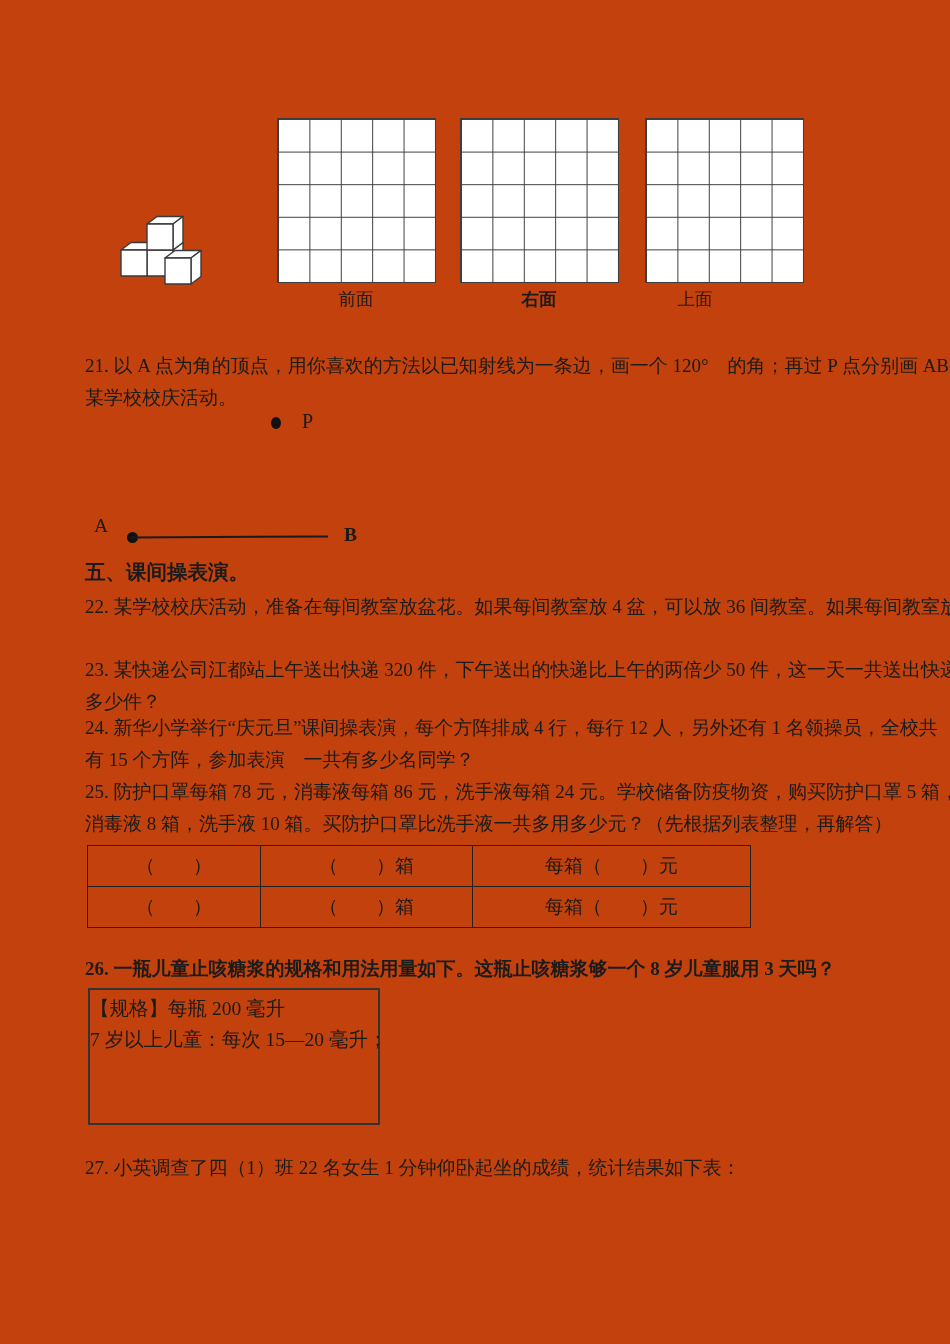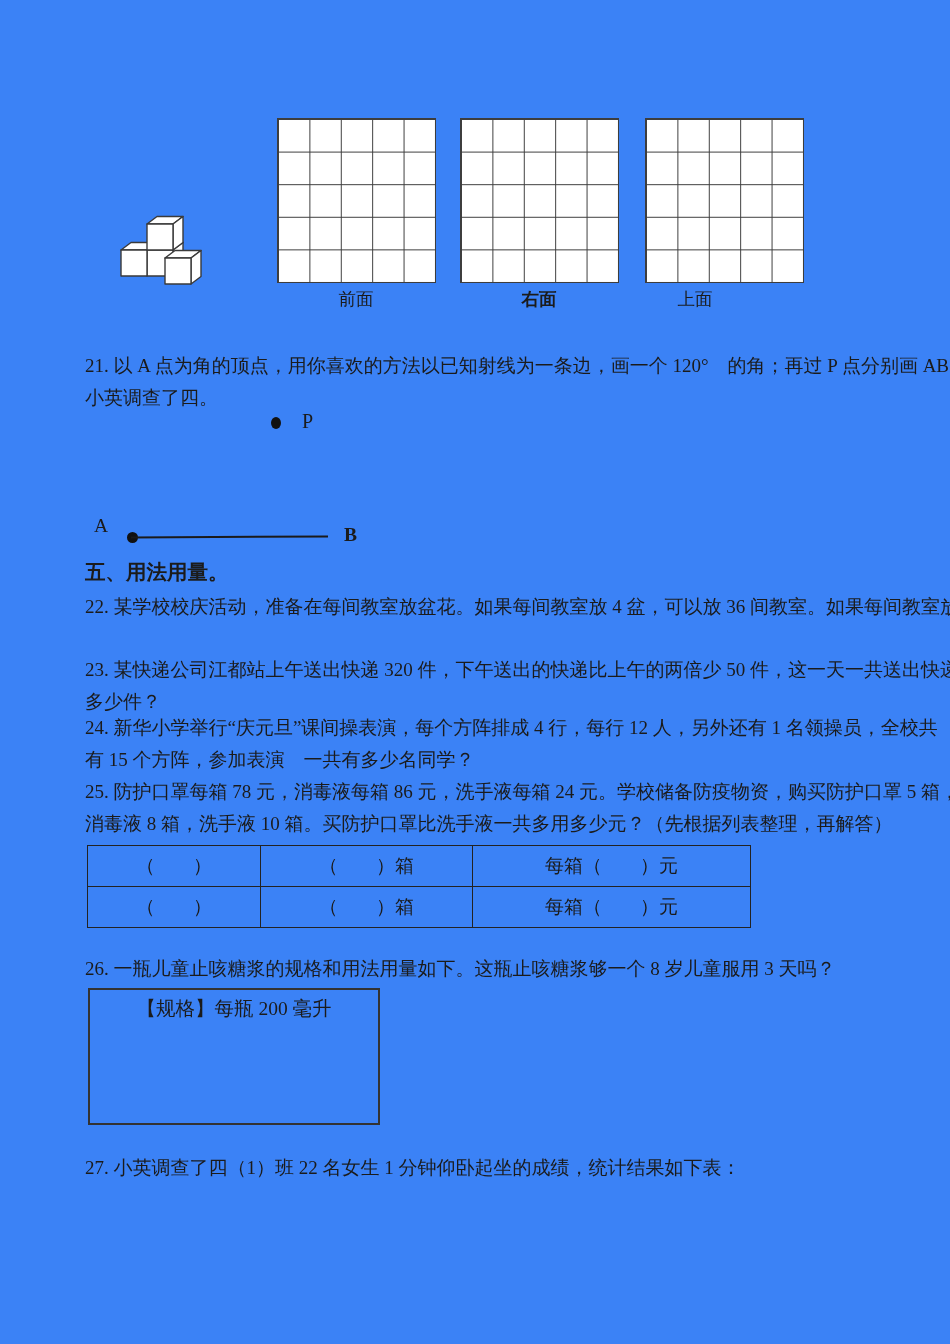--- a/index.html
+++ b/index.html
@@ -1,17 +1,17 @@
 <!DOCTYPE html>
 <html><head>
 <meta charset="utf-8">
 <style>
   html,body { margin:0; padding:0; background:#ffffff; }
   .page {
-    position:relative; width:950px; height:1344px; background:#3b82f6;
+    position:relative; width:950px; height:1344px; background:#c2410c;
     overflow:hidden; color:#1b1b1b;
     font-family:"Liberation Serif","DejaVu Serif",serif;
   }
   .para { position:absolute; left:85px; width:800px; font-size:19px; line-height:31.5px; }
   .para .line { white-space:nowrap; }
   .sec-header { position:absolute; left:85px; top:558px; font-size:20.5px; font-weight:bold; white-space:nowrap; }
 
   
   .grid {
     position:absolute; top:118px; width:157px; height:163px;
@@ -41,21 +41,21 @@
   }
   .q25-table td {
     border:1.8px solid #232323; text-align:center; vertical-align:middle;
     height:40px; padding:0; white-space:nowrap;
   }
   .q25-table col.c1 { width:173px; } .q25-table col.c2 { width:212px; } .q25-table col.c3 { width:278px; }
 
   
   .spec-box {
     position:absolute; left:88px; top:988px; width:288px; height:130px;
-    border:2px solid #333333; padding-top:3px; text-align:center;
+    border:2px solid #333333; padding-top:3px; 
     font-size:19.5px; line-height:31px;
   }
   .spec-box .line { white-space:nowrap; }
 </style>
 </head>
 <body>
 
 <div class="page">
 
   <svg class="cube-svg" viewBox="0 0 90 84" aria-hidden="true">
@@ -86,32 +86,32 @@
 
   <div class="grid" style="left:277px;"></div>
   <div class="grid" style="left:460px;"></div>
   <div class="grid" style="left:645px;"></div>
   <div class="grid-label" style="left:276px;">前面</div>
   <div class="grid-label" style="left:459px;font-weight:bold;">右面</div>
   <div class="grid-label" style="left:615px;">上面</div>
 
   <div class="para" style="top:350px;">
     <div class="line">21. 以 A 点为角的顶点，用你喜欢的方法以已知射线为一条边，画一个 120°　的角；再过 P 点分别画 AB 边</div>
-    <div class="line">小英调查了四。</div>
+    <div class="line">某学校校庆活动。</div>
   </div>
 
   <div class="dot dot-p"></div>
   <span class="lbl" style="left:302px; top:410px; font-size:20px;">P</span>
 
   <span class="lbl" style="left:94px; top:515px;">A</span>
   <div class="dot dot-a"></div>
   <div class="seg-line"></div>
   <span class="lbl" style="left:344px; top:524px; font-weight:bold;">B</span>
 
-  <div class="sec-header">五、用法用量。</div>
+  <div class="sec-header">五、课间操表演。</div>
 
   <div class="para" style="top:591px;">
     <div class="line">22. 某学校校庆活动，准备在每间教室放盆花。如果每间教室放 4 盆，可以放 36 间教室。如果每间教室放</div>
   </div>
 
   <div class="para" style="top:654px;">
     <div class="line">23. 某快递公司江都站上午送出快递 320 件，下午送出的快递比上午的两倍少 50 件，这一天一共送出快递</div>
     <div class="line">多少件？</div>
   </div>
 
@@ -138,25 +138,26 @@
         <td>每箱（　　）元</td>
       </tr>
       <tr>
         <td>（　　）</td>
         <td>（　　）箱</td>
         <td>每箱（　　）元</td>
       </tr>
     </tbody>
   </table>
 
-  <div class="para" style="top:953px;">
+  <div class="para" style="top:953px;font-weight:bold;">
     <div class="line">26. 一瓶儿童止咳糖浆的规格和用法用量如下。这瓶止咳糖浆够一个 8 岁儿童服用 3 天吗？</div>
   </div>
 
   <div class="spec-box">
     <div class="line">【规格】每瓶 200 毫升</div>
+    <div class="line">7 岁以上儿童：每次 15—20 毫升；</div>
   </div>
 
   <div class="para" style="top:1152px;">
     <div class="line">27. 小英调查了四（1）班 22 名女生 1 分钟仰卧起坐的成绩，统计结果如下表：</div>
   </div>
 
 </div>
 
 </body></html>

